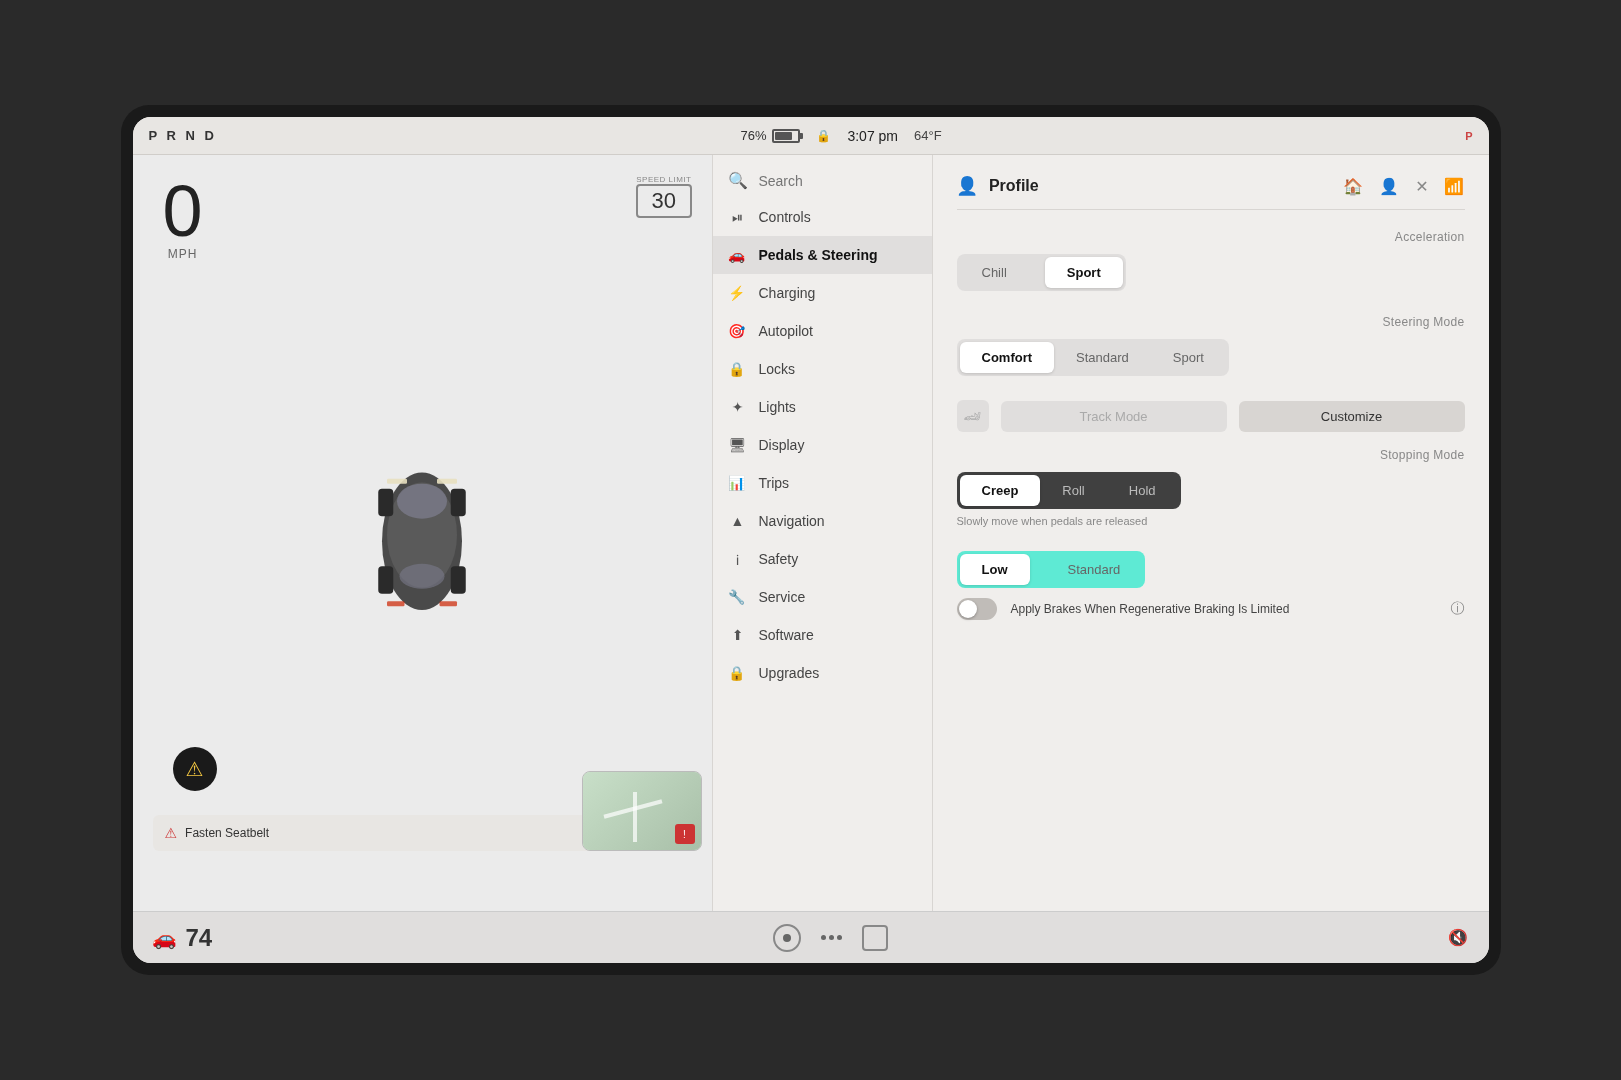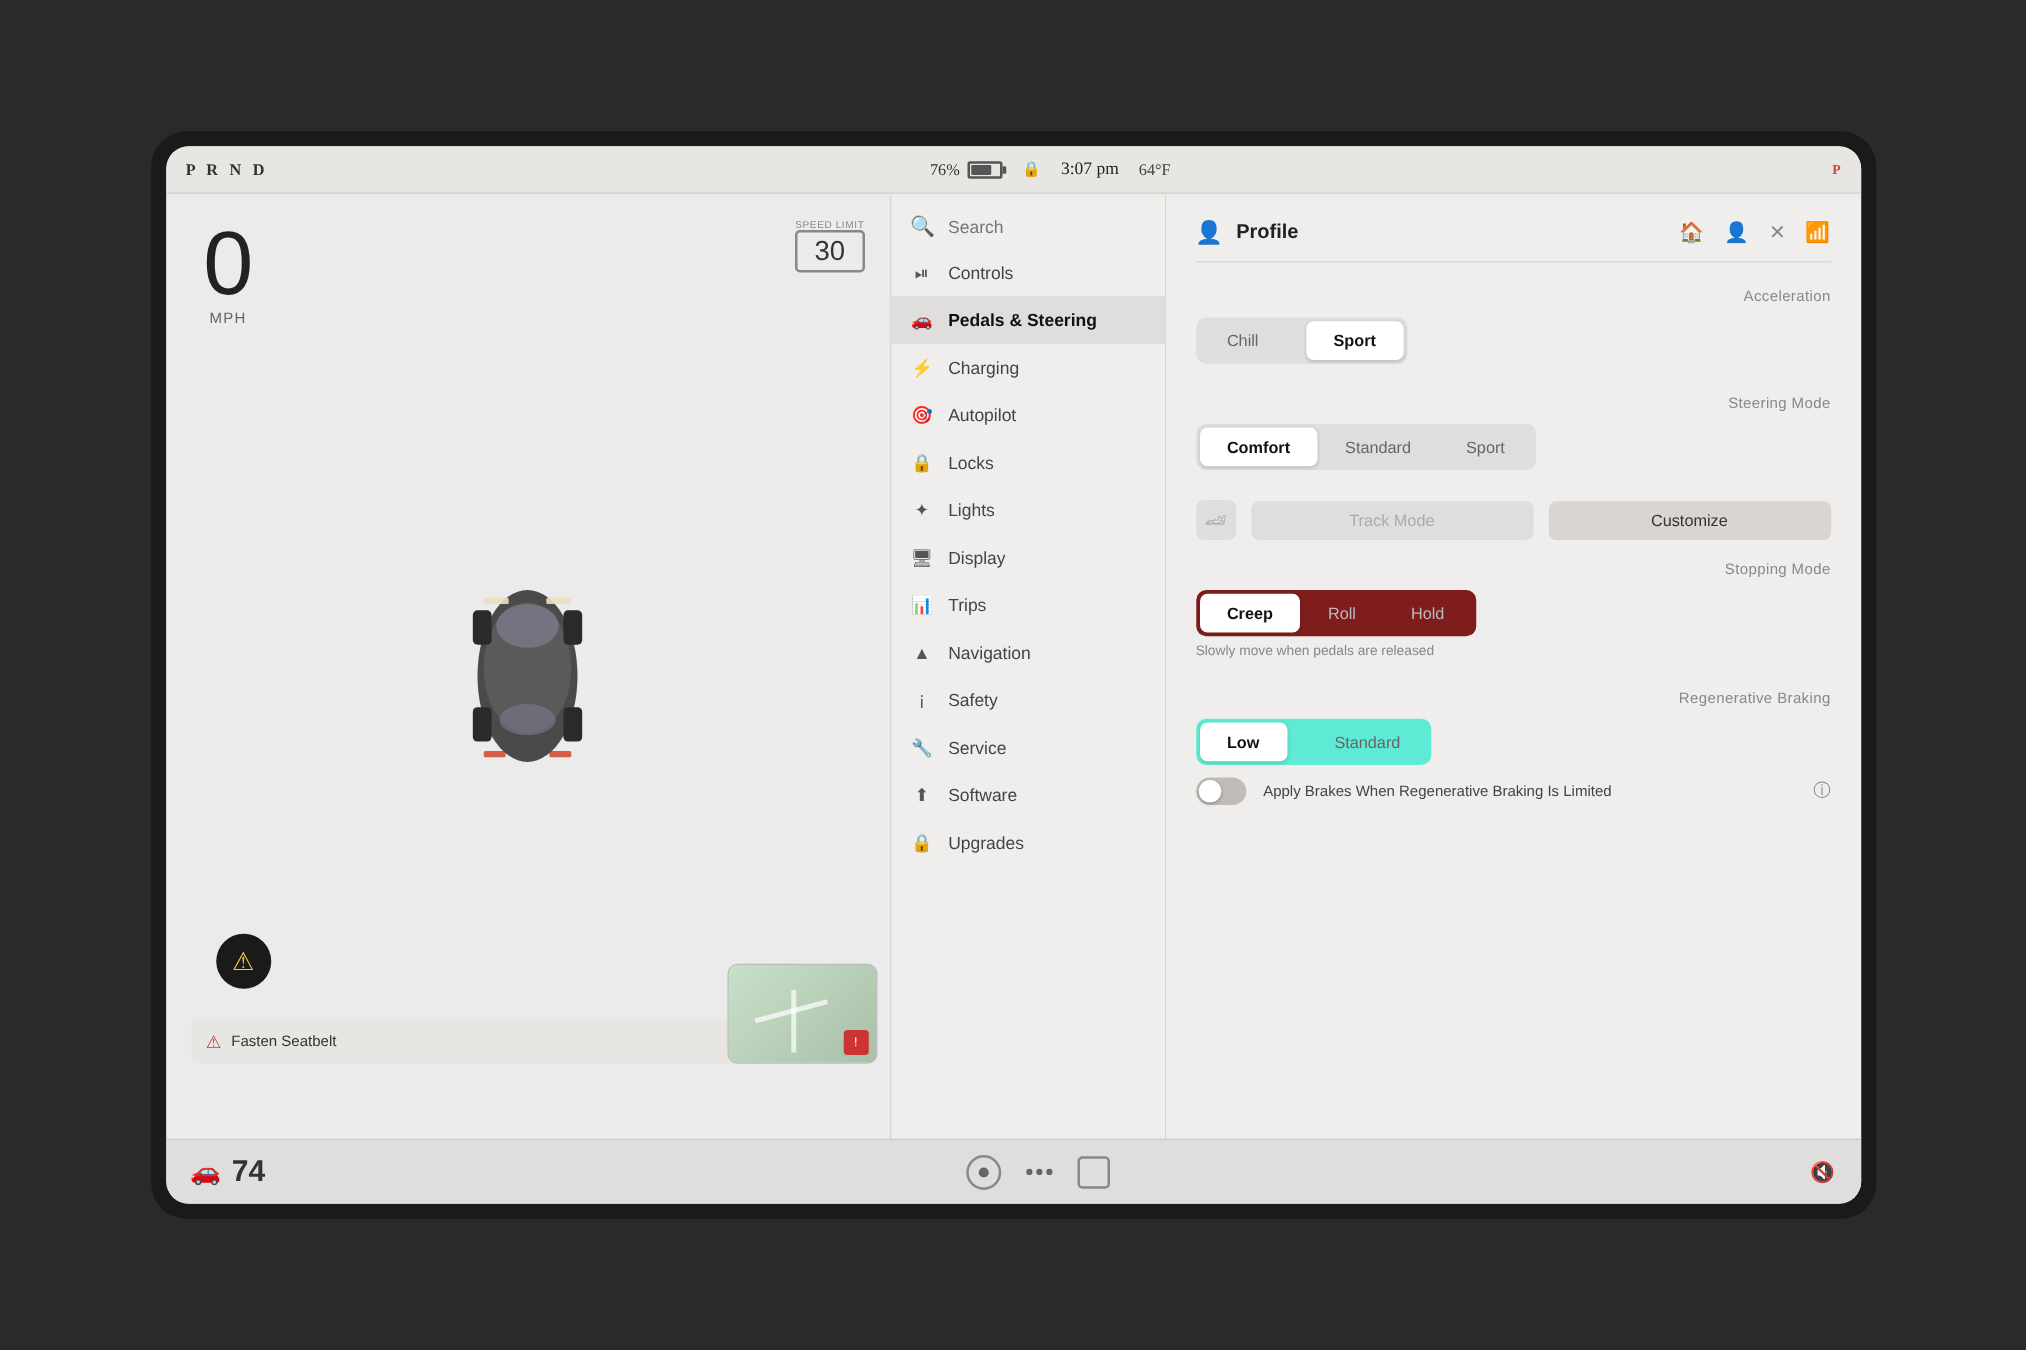--- a/index.html
+++ b/index.html
@@ -35,21 +35,20 @@
 
     
     .status-bar {
       height: 38px;
       background: #e8e6e3;
       display: flex;
       align-items: center;
       padding: 0 16px;
       border-bottom: 1px solid #d0cdc9;
       flex-shrink: 0;
-      font-family: Liberation Serif, serif;
     }
 
     .prnd {
       font-size: 13px;
       font-weight: 600;
       letter-spacing: 3px;
       color: #333;
     }
 
     .status-center {
@@ -537,21 +536,21 @@
       font-size: 13px;
       color: #333;
       cursor: pointer;
       text-align: center;
       font-weight: 500;
     }
 
     .stopping-mode-group {
       display: flex;
       gap: 0;
-      background: #7f1d1d;
+      background: #404040;
       border-radius: 8px;
       padding: 3px;
       width: fit-content;
     }
 
     .stopping-hint {
       font-size: 11px;
       color: #888;
       margin-top: 6px;
     }
@@ -807,21 +806,20 @@
           <div class="section-title">Stopping Mode</div>
           <div class="stopping-mode-group">
             <button class="btn-option selected">Creep</button>
             <button class="btn-option disabled">Roll</button>
             <button class="btn-option disabled">Hold</button>
           </div>
           <div class="stopping-hint">Slowly move when pedals are released</div>
         </div>
 
         <div class="settings-section">
-          <div class="section-title">Regenerative Braking</div>
           <div class="regen-group">
             <button class="btn-option selected">Low</button>
             <button class="btn-option">Standard</button>
           </div>
           <div class="toggle-row">
             <div class="toggle-switch"></div>
             <span class="toggle-label">Apply Brakes When Regenerative Braking Is Limited</span>
             <span class="info-icon">ⓘ</span>
           </div>
         </div>

